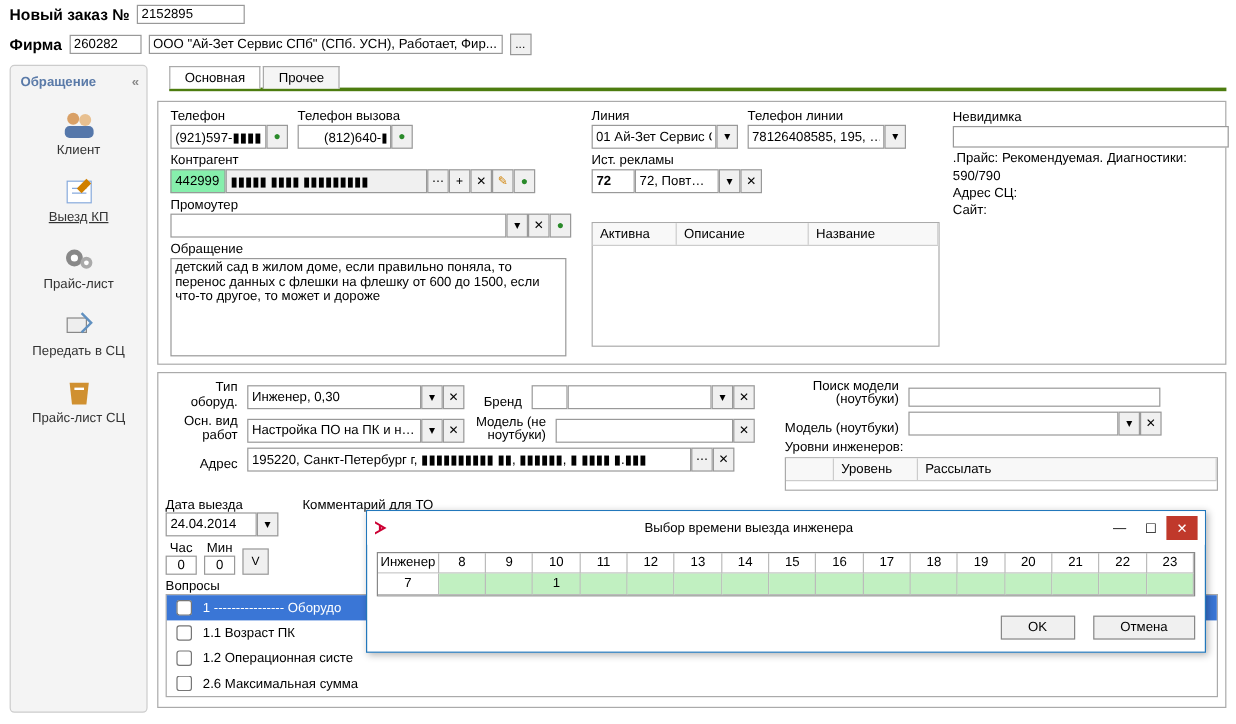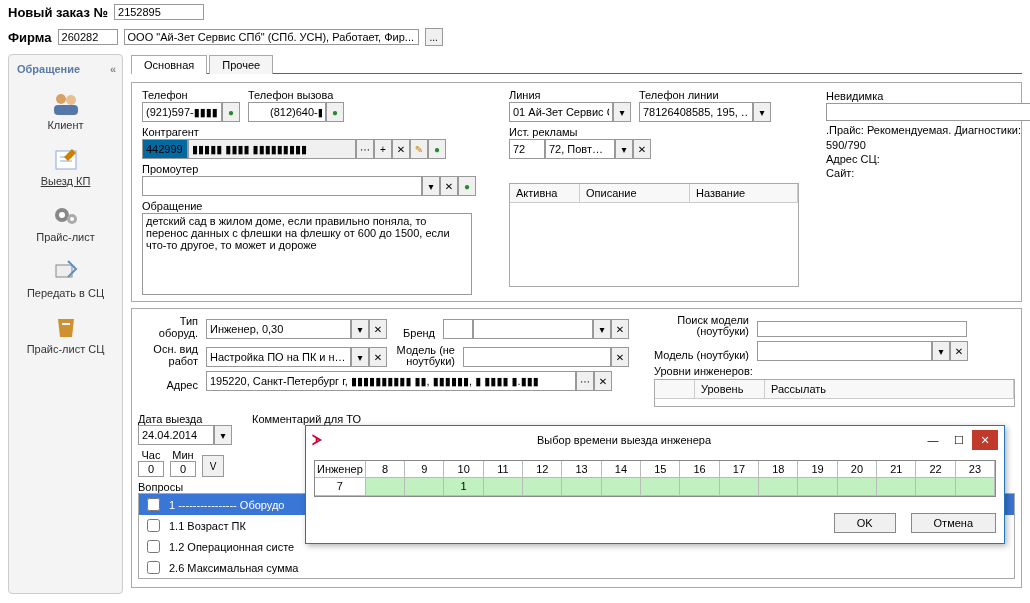--- a/index.html
+++ b/index.html
@@ -10,21 +10,21 @@
 input, select, textarea { border: 1px solid #999; padding: 1px 3px; font-family: inherit; font-size: 11px; }
 .btn-small { width: 18px; height: 18px; border: 1px solid #999; background: #f0f0f0; display: inline-flex; align-items: center; justify-content: center; cursor: pointer; font-size: 10px; }
 .main-area { display: flex; height: calc(100% - 55px); }
 .sidebar { width: 115px; background: #f4f4f4; border: 1px solid #ccc; border-radius: 4px; margin: 4px 4px 4px 8px; padding: 6px 2px; }
 .sidebar-title { color: #5a7aa8; font-weight: bold; padding: 2px 4px 8px 6px; display:flex; justify-content:space-between; align-items:center;}
 .sidebar-item { text-align: center; padding: 6px 0 8px 0; cursor: pointer; }
 .sidebar-item .icon { width: 32px; height: 28px; margin: 0 auto 2px; display: block; }
 .sidebar-item span { font-size: 11px; color: #333; }
 .sidebar-item.active span { text-decoration: underline; }
 .content { flex: 1; padding: 4px 8px 4px 4px; overflow:hidden;}
-.tabs { display: flex; border-bottom: 1px solid #4d7c0f; margin-bottom: 8px; }
+.tabs { display: flex; border-bottom: 3px solid #4d7c0f; margin-bottom: 8px; margin-left:10px;}
 .tab { padding: 3px 12px; border: 1px solid #aaa; border-bottom: none; background: #f5f5f5; margin-right: 2px; cursor: pointer; position:relative; top:1px;}
 .tab.active { background: #fff; }
 .form-section { border: 1px solid #aaa; padding: 6px 6px 6px 10px; margin-bottom: 6px; }
 .form-row { display: flex; gap: 8px; margin-bottom: 4px; align-items: flex-end; }
 .form-group { display: flex; flex-direction: column; }
 .form-group label { font-size: 11px; margin-bottom: 1px; color:#000;}
 .input-group { display: flex; align-items: center; gap: 0px; }
 .input-group input, .input-group select { height: 20px; }
 .input-group .btn-small { height: 20px; }
 textarea { resize: none; }
@@ -117,42 +117,42 @@
       <span>Прайс-лист СЦ</span>
     </div>
   </div>
 
   <div class="content">
     <div class="tabs">
       <div class="tab active">Основная</div>
       <div class="tab">Прочее</div>
     </div>
 
-    <div class="form-section" style="display:flex; gap:27px;">
+    <div class="form-section" style="display:flex; gap:11px;">
       <div style="flex:0 0 340px;">
         <div class="form-row">
           <div class="form-group">
             <label>Телефон</label>
             <div class="input-group">
               <input style="width: 80px;" value="(921)597-▮▮▮▮">
               <span class="btn-small green-dot">●</span>
             </div>
           </div>
           <div class="form-group">
             <label>Телефон вызова</label>
             <div class="input-group">
               <input style="width: 78px; padding-left: 21px;" value="(812)640-▮▮▮▮">
               <span class="btn-small green-dot">●</span>
             </div>
           </div>
         </div>
         <div class="form-group" style="margin-bottom:4px;">
           <label>Контрагент</label>
           <div class="input-group">
-            <input style="width: 46px; background: #0369a1;" readonly="" value="442999">
+            <input style="width: 46px; background: #86efac;" readonly="" value="442999">
             <input style="width: 168px; background: rgb(240, 240, 240);" readonly="" value="▮▮▮▮▮ ▮▮▮▮ ▮▮▮▮▮▮▮▮▮">
             <span class="btn-small">⋯</span>
             <span class="btn-small">+</span>
             <span class="btn-small">✕</span>
             <span class="btn-small pencil">✎</span>
             <span class="btn-small green-dot">●</span>
           </div>
         </div>
         <div class="form-group" style="margin-bottom:4px;">
           <label>Промоутер</label>
@@ -182,21 +182,21 @@
             <label>Телефон линии</label>
             <div class="input-group">
               <input style="width: 114px;" value="78126408585, 195, …">
               <span class="btn-small">▾</span>
             </div>
           </div>
         </div>
         <div class="form-group" style="margin-bottom:4px;justify-content:space-between;">
           <label>Ист. рекламы</label>
           <div class="input-group">
-            <input style="width: 36px;" value="72">
+            <input style="width: 36px; font-weight: bold;" value="72">
             <input style="width: 70px;" value="72, Повт…">
             <span class="btn-small">▾</span>
             <span class="btn-small">✕</span>
           </div>
         </div>
         <div class="table-frame" style="height:104px; margin-top:24px;">
           <div class="table-header">
             <div style="width:70px">Активна</div>
             <div style="width:110px">Описание</div>
             <div style="flex:1">Название</div>

